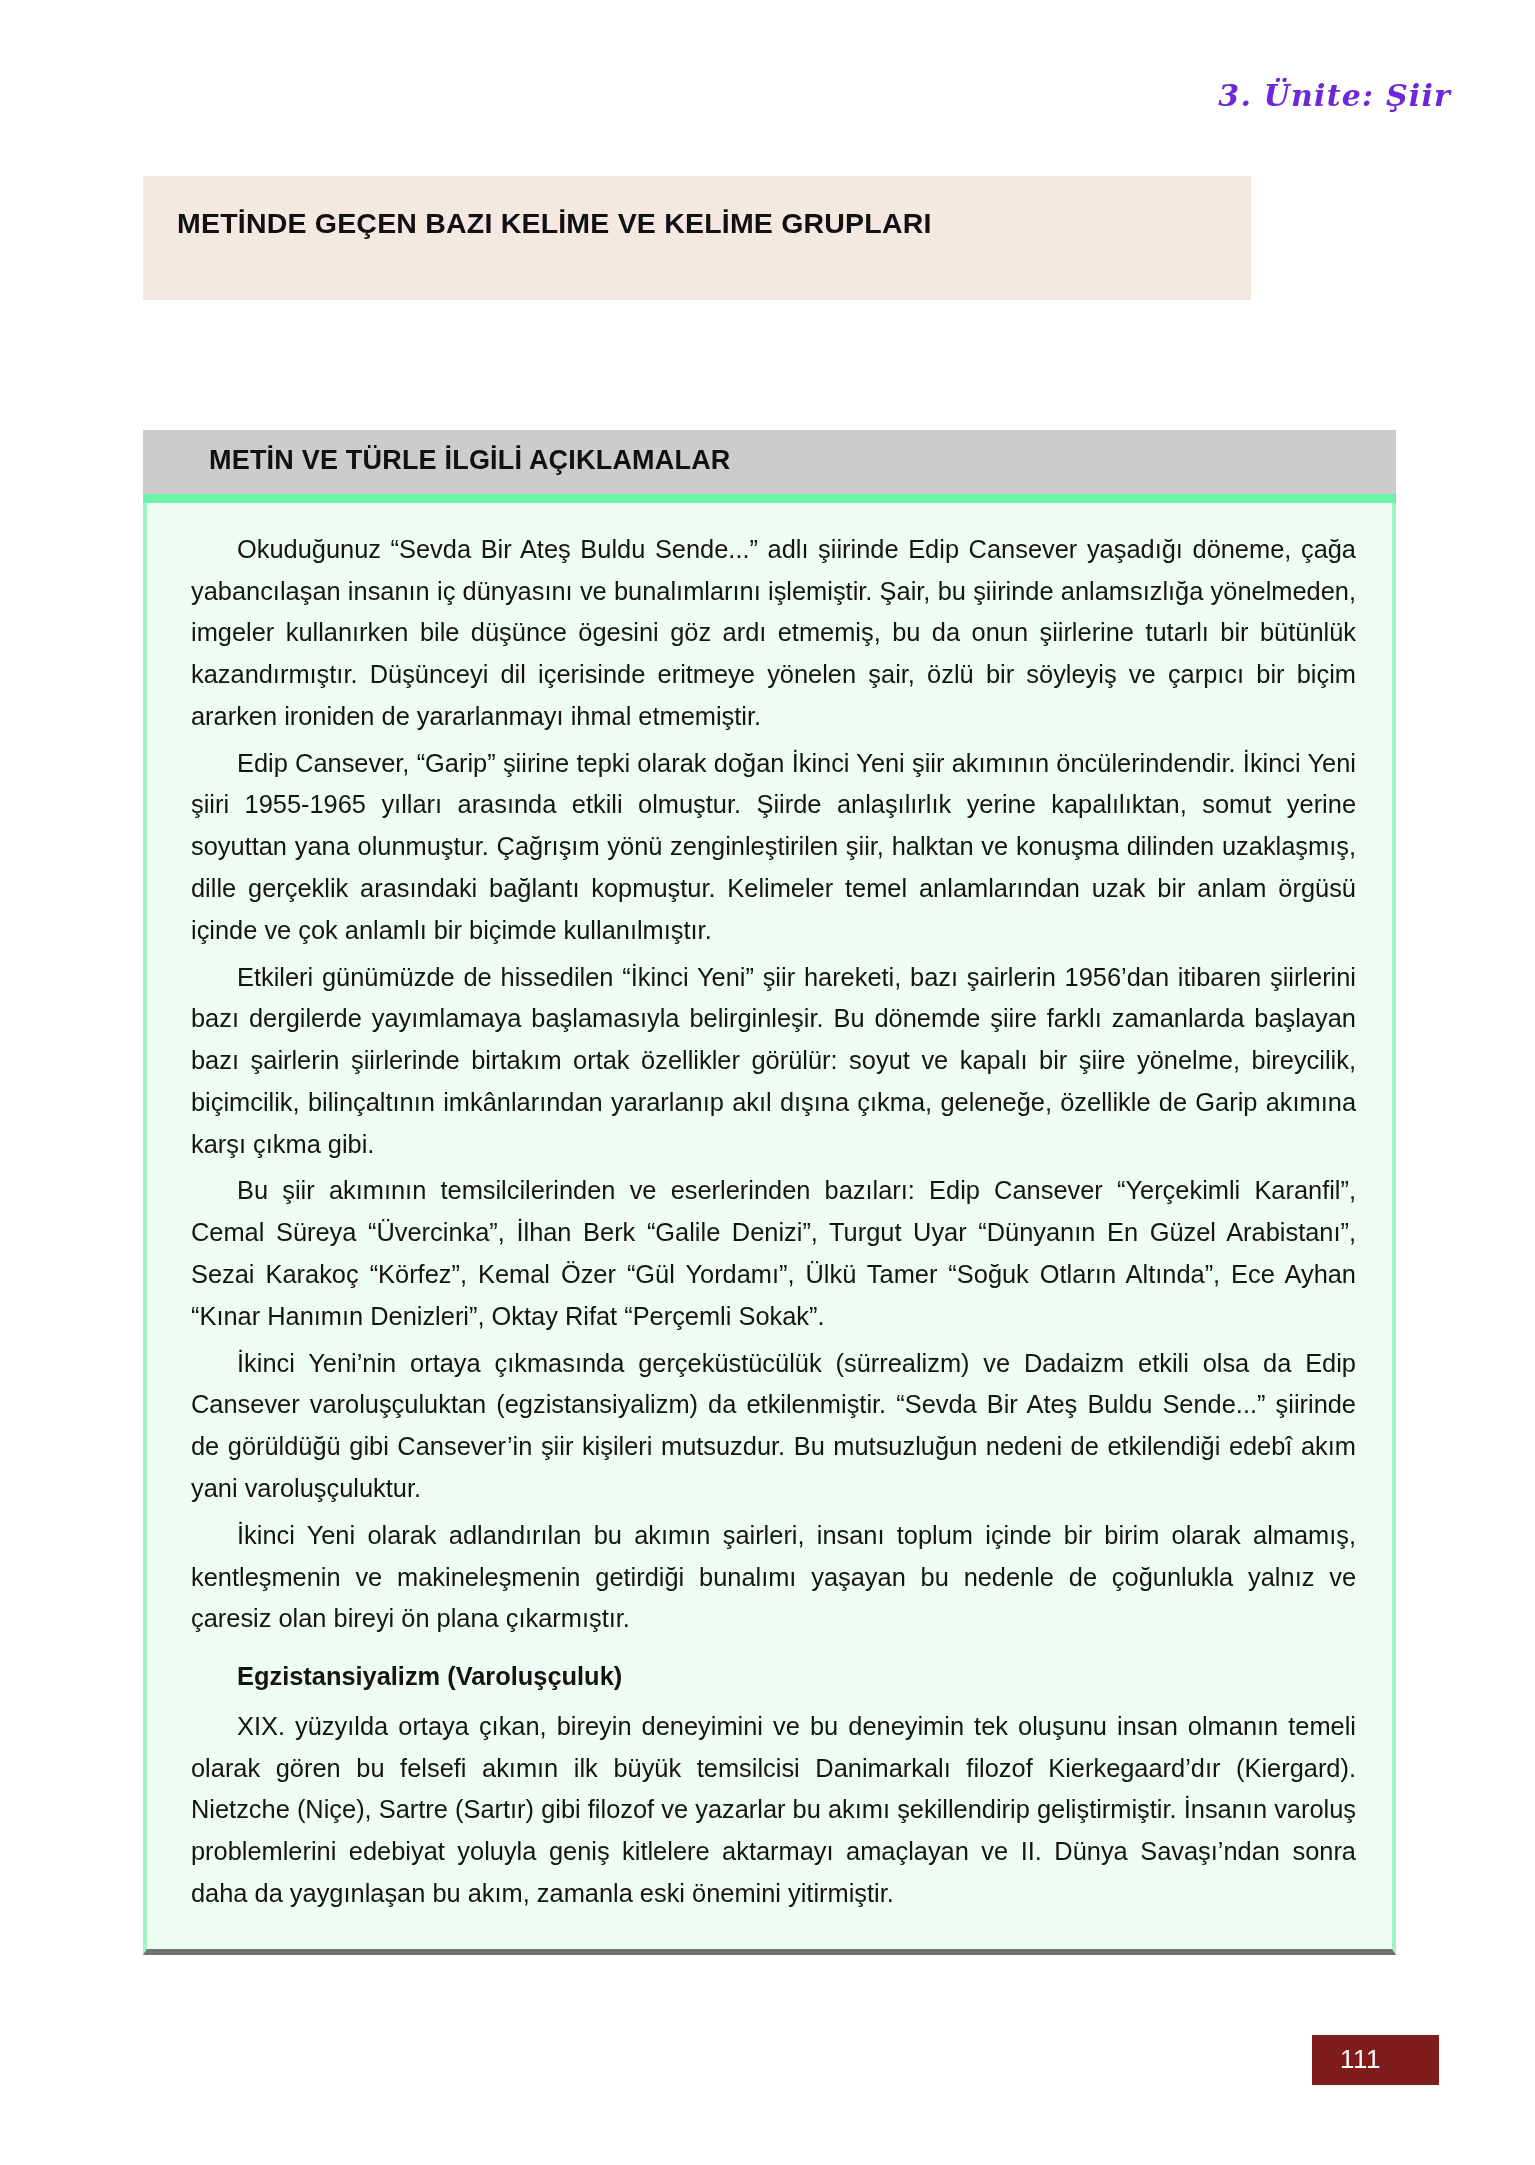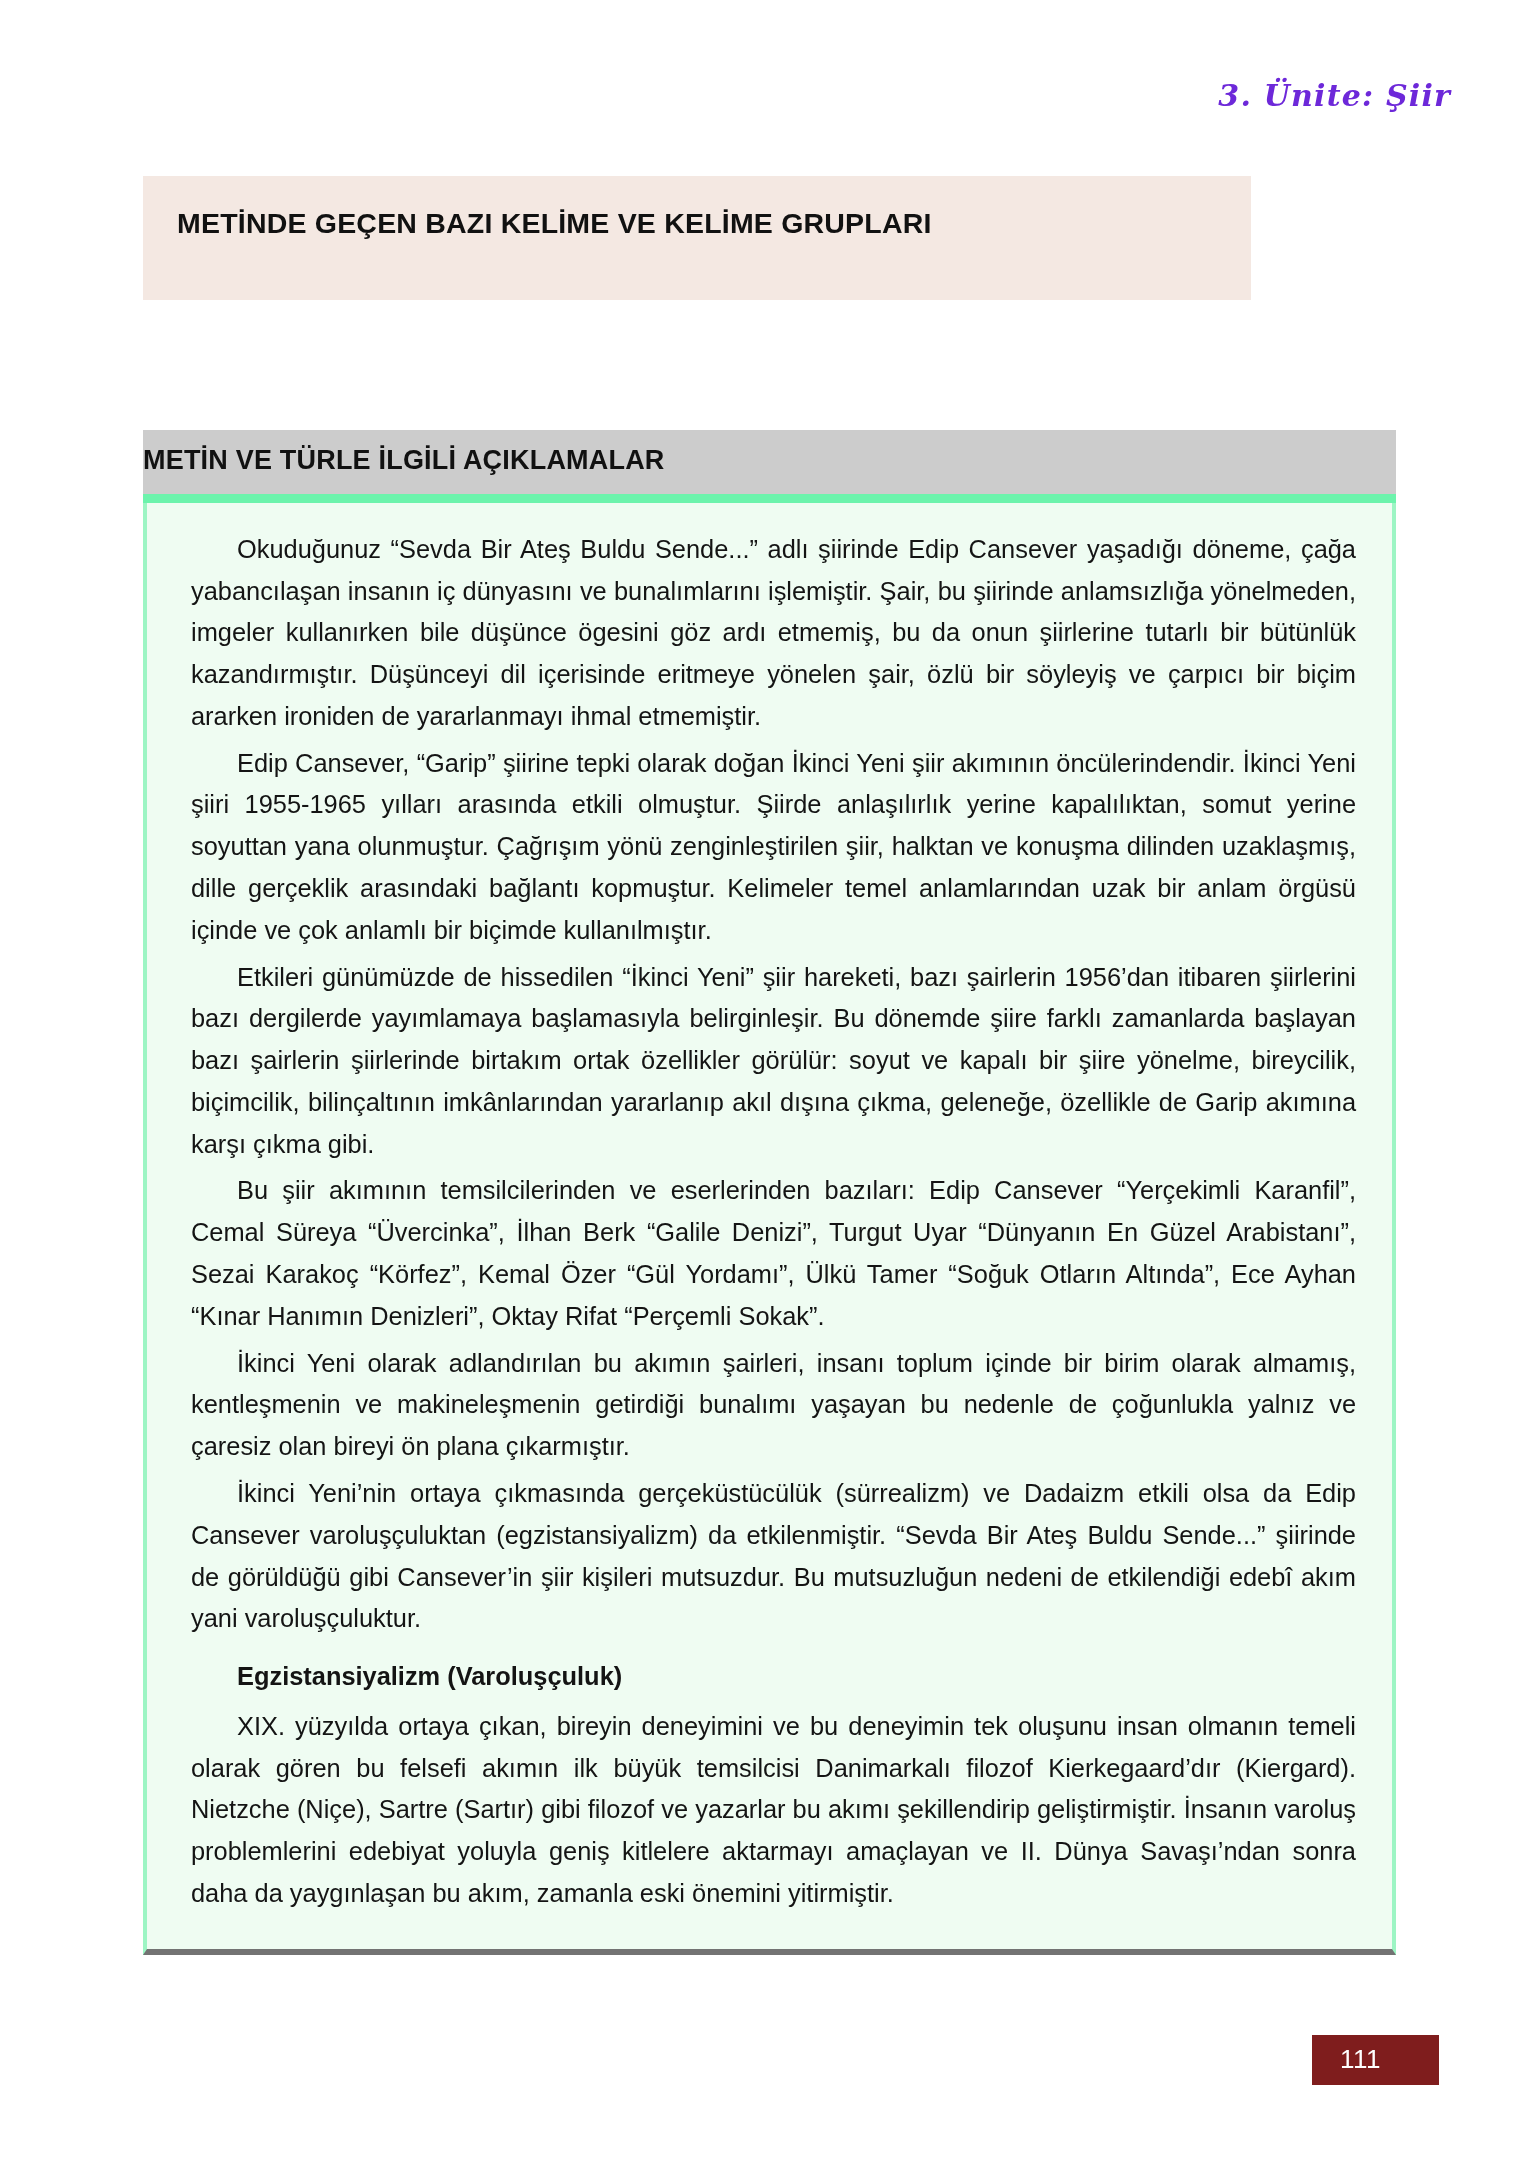--- a/index.html
+++ b/index.html
@@ -79,20 +79,21 @@
     padding: 14px 0 16px 0;
     box-sizing: border-box;
   }
 
   .expl-header-text {
     font-size: 27px;
     font-weight: 700;
     letter-spacing: 0.2px;
     color: #111111;
     margin: 0;
+    padding-left: 66px;
     line-height: 1.25;
   }
 
   .expl-accent {
     height: 9px;
     background: #6cf3ac;
     width: 100%;
   }
 
   .expl-body {
@@ -155,22 +156,22 @@
   <section class="expl-section">
     <div class="expl-header">
       <h2 class="expl-header-text">METİN VE TÜRLE İLGİLİ AÇIKLAMALAR</h2>
     </div>
     <div class="expl-accent"></div>
     <div class="expl-body">
       <p>Okuduğunuz “Sevda Bir Ateş Buldu Sende...” adlı şiirinde Edip Cansever yaşadığı döneme, çağa yabancılaşan insanın iç dünyasını ve bunalımlarını işlemiştir. Şair, bu şiirinde anlamsızlığa yönelmeden, imgeler kullanırken bile düşünce ögesini göz ardı etmemiş, bu da onun şiirlerine tutarlı bir bütünlük kazandırmıştır. Düşünceyi dil içerisinde eritmeye yönelen şair, özlü bir söyleyiş ve çarpıcı bir biçim ararken ironiden de yararlanmayı ihmal etmemiştir.</p>
       <p>Edip Cansever, “Garip” şiirine tepki olarak doğan İkinci Yeni şiir akımının öncülerindendir. İkinci Yeni şiiri 1955-1965 yılları arasında etkili olmuştur. Şiirde anlaşılırlık yerine kapalılıktan, somut yerine soyuttan yana olunmuştur. Çağrışım yönü zenginleştirilen şiir, halktan ve konuşma dilinden uzaklaşmış, dille gerçeklik arasındaki bağlantı kopmuştur. Kelimeler temel anlamlarından uzak bir anlam örgüsü içinde ve çok anlamlı bir biçimde kullanılmıştır.</p>
       <p>Etkileri günümüzde de hissedilen “İkinci Yeni” şiir hareketi, bazı şairlerin 1956’dan itibaren şiirlerini bazı dergilerde yayımlamaya başlamasıyla belirginleşir. Bu dönemde şiire farklı zamanlarda başlayan bazı şairlerin şiirlerinde birtakım ortak özellikler görülür: soyut ve kapalı bir şiire yönelme, bireycilik, biçimcilik, bilinçaltının imkânlarından yararlanıp akıl dışına çıkma, geleneğe, özellikle de Garip akımına karşı çıkma gibi.</p>
       <p>Bu şiir akımının temsilcilerinden ve eserlerinden bazıları: Edip Cansever “Yerçekimli Karanfil”, Cemal Süreya “Üvercinka”, İlhan Berk “Galile Denizi”, Turgut Uyar “Dünyanın En Güzel Arabistanı”, Sezai Karakoç “Körfez”, Kemal Özer “Gül Yordamı”, Ülkü Tamer “Soğuk Otların Altında”, Ece Ayhan “Kınar Hanımın Denizleri”, Oktay Rifat “Perçemli Sokak”.</p>
+      <p>İkinci Yeni’nin ortaya çıkmasında gerçeküstücülük (sürrealizm) ve Dadaizm etkili olsa da Edip Cansever varoluşçuluktan (egzistansiyalizm) da etkilenmiştir. “Sevda Bir Ateş Buldu Sende...” şiirinde de görüldüğü gibi Cansever’in şiir kişileri mutsuzdur. Bu mutsuzluğun nedeni de etkilendiği edebî akım yani varoluşçuluktur.</p>
       <p>İkinci Yeni olarak adlandırılan bu akımın şairleri, insanı toplum içinde bir birim olarak almamış, kentleşmenin ve makineleşmenin getirdiği bunalımı yaşayan bu nedenle de çoğunlukla yalnız ve çaresiz olan bireyi ön plana çıkarmıştır.</p>
-      <p>İkinci Yeni’nin ortaya çıkmasında gerçeküstücülük (sürrealizm) ve Dadaizm etkili olsa da Edip Cansever varoluşçuluktan (egzistansiyalizm) da etkilenmiştir. “Sevda Bir Ateş Buldu Sende...” şiirinde de görüldüğü gibi Cansever’in şiir kişileri mutsuzdur. Bu mutsuzluğun nedeni de etkilendiği edebî akım yani varoluşçuluktur.</p>
       <p class="subheading">Egzistansiyalizm (Varoluşçuluk)</p>
       <p>XIX. yüzyılda ortaya çıkan, bireyin deneyimini ve bu deneyimin tek oluşunu insan olmanın temeli olarak gören bu felsefi akımın ilk büyük temsilcisi Danimarkalı filozof Kierkegaard’dır (Kiergard). Nietzche (Niçe), Sartre (Sartır) gibi filozof ve yazarlar bu akımı şekillendirip geliştirmiştir. İnsanın varoluş problemlerini edebiyat yoluyla geniş kitlelere aktarmayı amaçlayan ve II. Dünya Savaşı’ndan sonra daha da yaygınlaşan bu akım, zamanla eski önemini yitirmiştir.</p>
     </div>
   </section>
 
   <div class="page-number">111</div>
 
 </div>
 
 </body></html>

